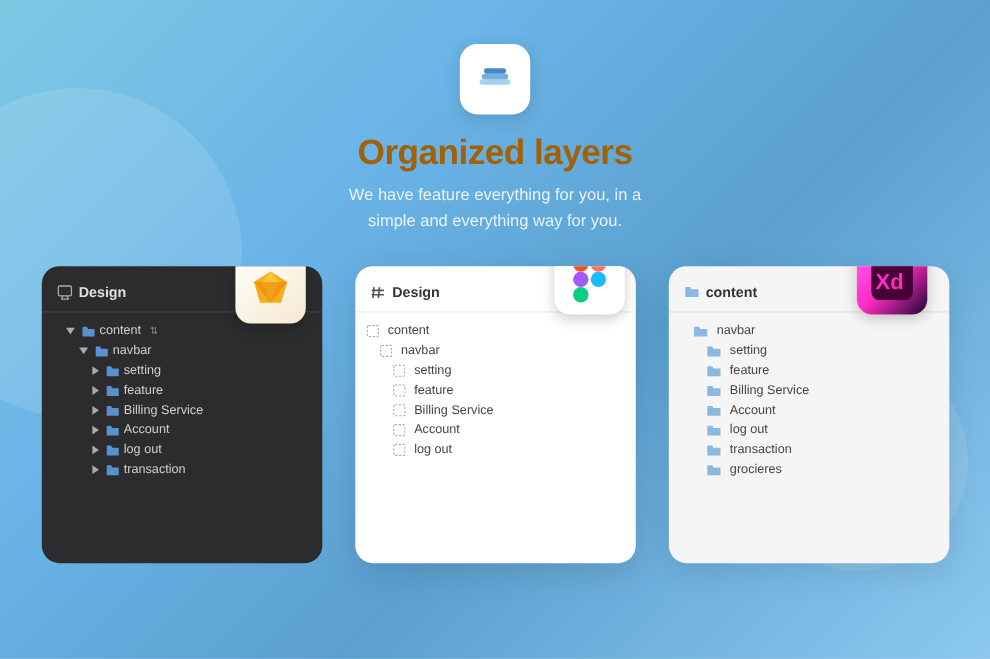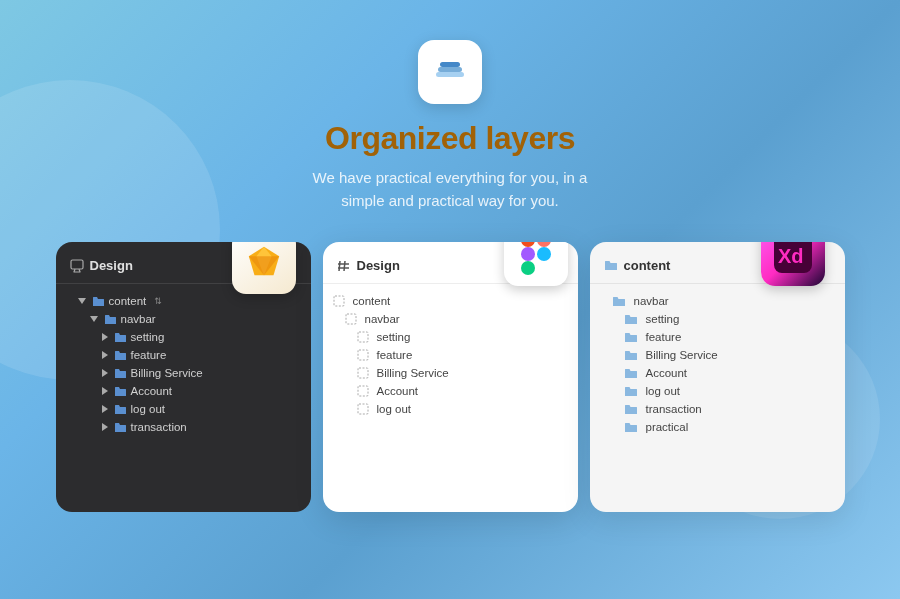--- a/index.html
+++ b/index.html
@@ -70,21 +70,21 @@
     .header p {
       font-size: 15px;
       color: rgba(255,255,255,0.85);
       line-height: 1.5;
     }
 
     
     .cards-container {
       display: flex;
       justify-content: center;
-      gap: 12px;
+      gap: 30px;
       padding: 30px 40px 0;
       position: relative;
       z-index: 2;
     }
 
     
     .card {
       width: 255px;
       height: 270px;
       border-radius: 16px;
@@ -234,22 +234,22 @@
   <div class="header-icon">
 
     <svg width="36" height="36" viewBox="0 0 36 36" fill="none" xmlns="http://www.w3.org/2000/svg">
       <rect x="4" y="18" width="28" height="5" rx="2.5" fill="#6ab0e8" opacity="0.6"></rect>
       <rect x="6" y="13" width="24" height="5" rx="2.5" fill="#5599d0" opacity="0.8"></rect>
       <rect x="8" y="8" width="20" height="5" rx="2.5" fill="#4488c8"></rect>
     </svg>
   </div>
   <h1>Organized layers</h1>
   <p>
-    <span>We have practical everything for you, in a</span><br>
-    <span>simple and practical way for you.</span>
+    <span>We have feature everything for you, in a</span><br>
+    <span>simple and everything way for you.</span>
   </p>
 </div>
 
 <div class="cards-container">
 
   <div class="card card-dark">
 
     <div class="app-icon app-icon-sketch">
 
       <svg class="sketch-icon-svg" viewBox="0 0 40 40" xmlns="http://www.w3.org/2000/svg">
@@ -463,18 +463,18 @@
       <div class="tree-item indent-2">
         <svg width="14" height="11" viewBox="0 0 14 11" style="margin-right:4px;">
           <path d="M1,2.5 L1,9.5 Q1,10 1.5,10 L12.5,10 Q13,10 13,9.5 L13,3.5 Q13,3 12.5,3 L6.5,3 L5.5,1 L1.5,1 Q1,1 1,1.5 Z" fill="#8ab8e0"></path>
         </svg>
         <span>transaction</span>
       </div>
       <div class="tree-item indent-2">
         <svg width="14" height="11" viewBox="0 0 14 11" style="margin-right:4px;">
           <path d="M1,2.5 L1,9.5 Q1,10 1.5,10 L12.5,10 Q13,10 13,9.5 L13,3.5 Q13,3 12.5,3 L6.5,3 L5.5,1 L1.5,1 Q1,1 1,1.5 Z" fill="#8ab8e0"></path>
         </svg>
-        <span>practical</span>
+        <span>grocieres</span>
       </div>
     </div>
   </div>
 
 </div>
 
 </body></html>

